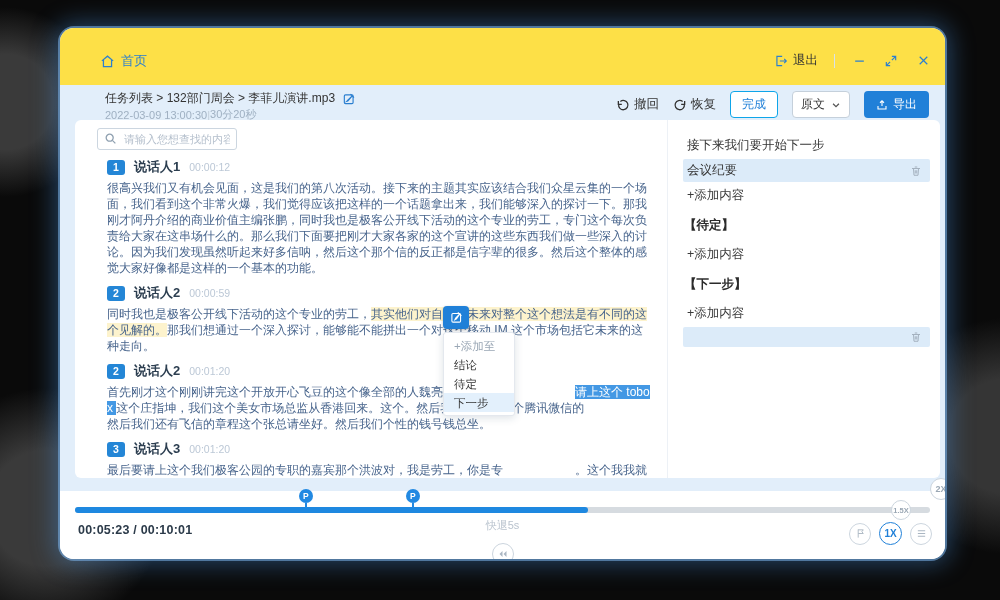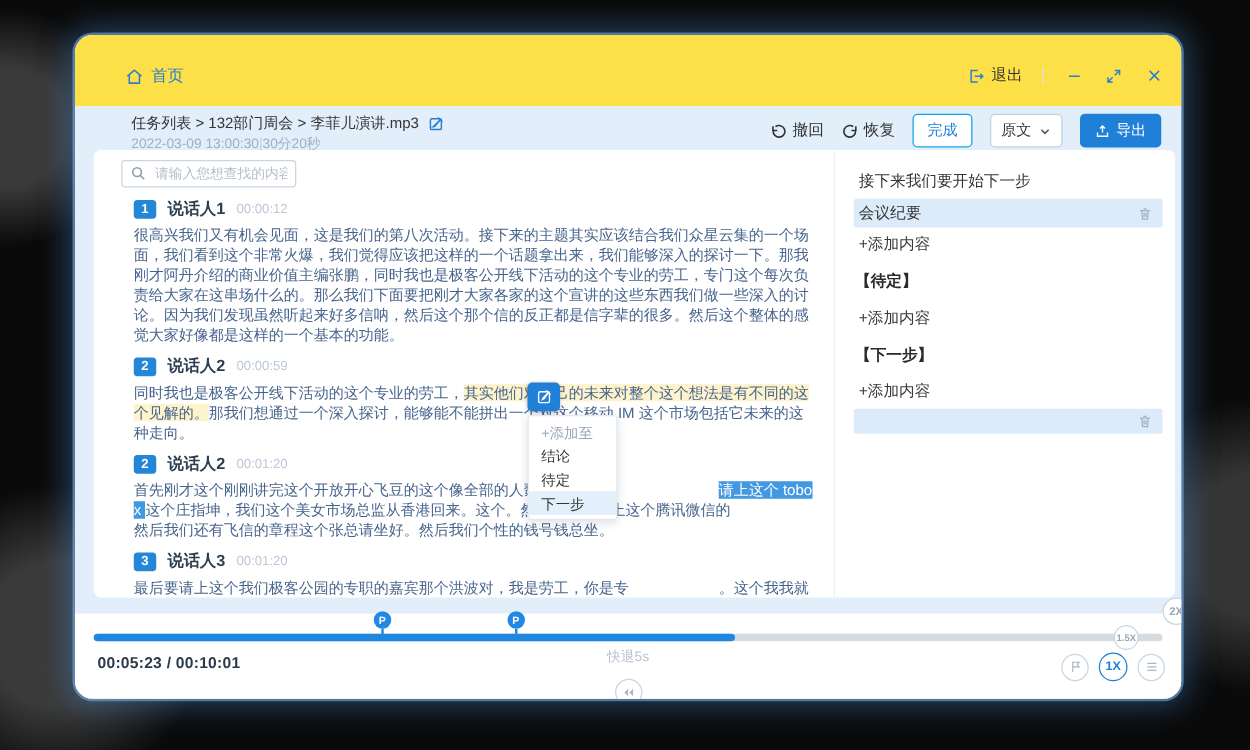--- a/index.html
+++ b/index.html
@@ -43,21 +43,21 @@
   .searchbox input::placeholder { color:#b4bfcc; }
   .searchbox .mag { position:absolute; left:7px; top:4px; color:#8fa0b0; }
   .spk { display:flex; align-items:center; gap:9px; height:18px; margin-bottom:4px; }
   .spk-badge { min-width:18px; height:15px; background:#2486d6; color:#fff; font-size:10.5px; font-weight:bold; border-radius:3px; display:flex; align-items:center; justify-content:center; }
   .spk-name { font-size:13px; font-weight:bold; color:#2c3e50; }
   .spk-time { font-size:10.5px; color:#bcc8d6; }
   .para { font-size:12px; line-height:16px; color:#47648c; margin-bottom:8px; word-break:break-all; }
   .hl { background:#fdf3cd; }
   .selblue { background:#4398e4; color:#fff; }
   
-  .popup { position:absolute; left:347px; top:186px; z-index:5; }
+  .popup { position:absolute; left:368px; top:186px; z-index:5; }
   .popup-btn { width:26px; height:23px; background:#2080d8; border-radius:4px; display:flex; align-items:center; justify-content:center; color:#fff; cursor:pointer; box-shadow:0 1px 3px rgba(0,0,0,.25); }
   .popup-menu { margin-top:3px; width:72px; background:#fff; border:1px solid #e4e8ee; border-radius:3px; box-shadow:0 2px 8px rgba(30,60,90,.15); padding:3px 0; }
   .popup-item { font-size:11.5px; color:#333; padding:3px 10px; height:19px; cursor:pointer; }
   .popup-item.dim { color:#9aa7b5; }
   .popup-item.active { background:#e3f0fc; }
   
   .pane-r { flex:1; padding:12px 10px 0 15px; position:relative; }
   .min-title { font-size:13.5px; font-weight:bold; color:#222; margin-bottom:16px; }
   .min-h { font-size:12.5px; font-weight:bold; color:#2b2b2b; margin:10px 0 9px 1px; }
   .min-row { display:flex; align-items:center; justify-content:space-between; font-size:12.5px; color:#333; padding:3px 8px 3px 4px; margin:2px 0; border-radius:2px; }

